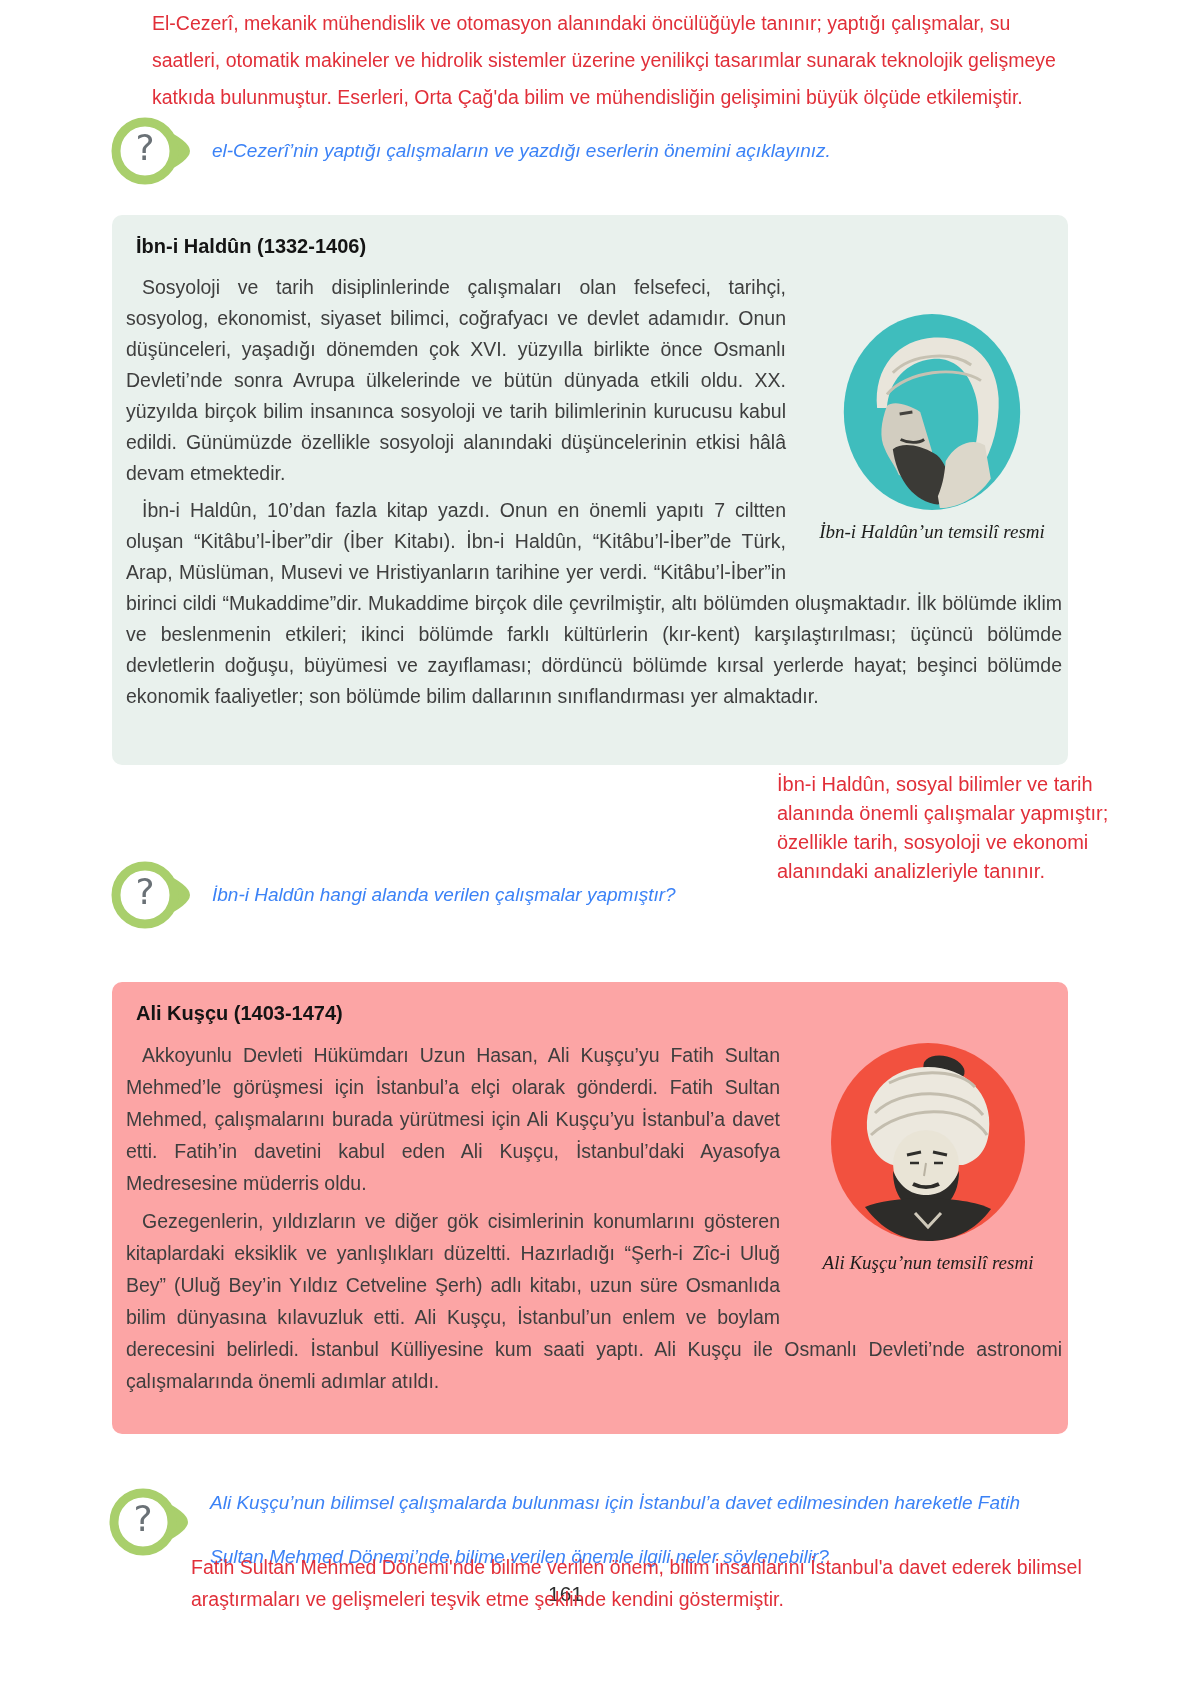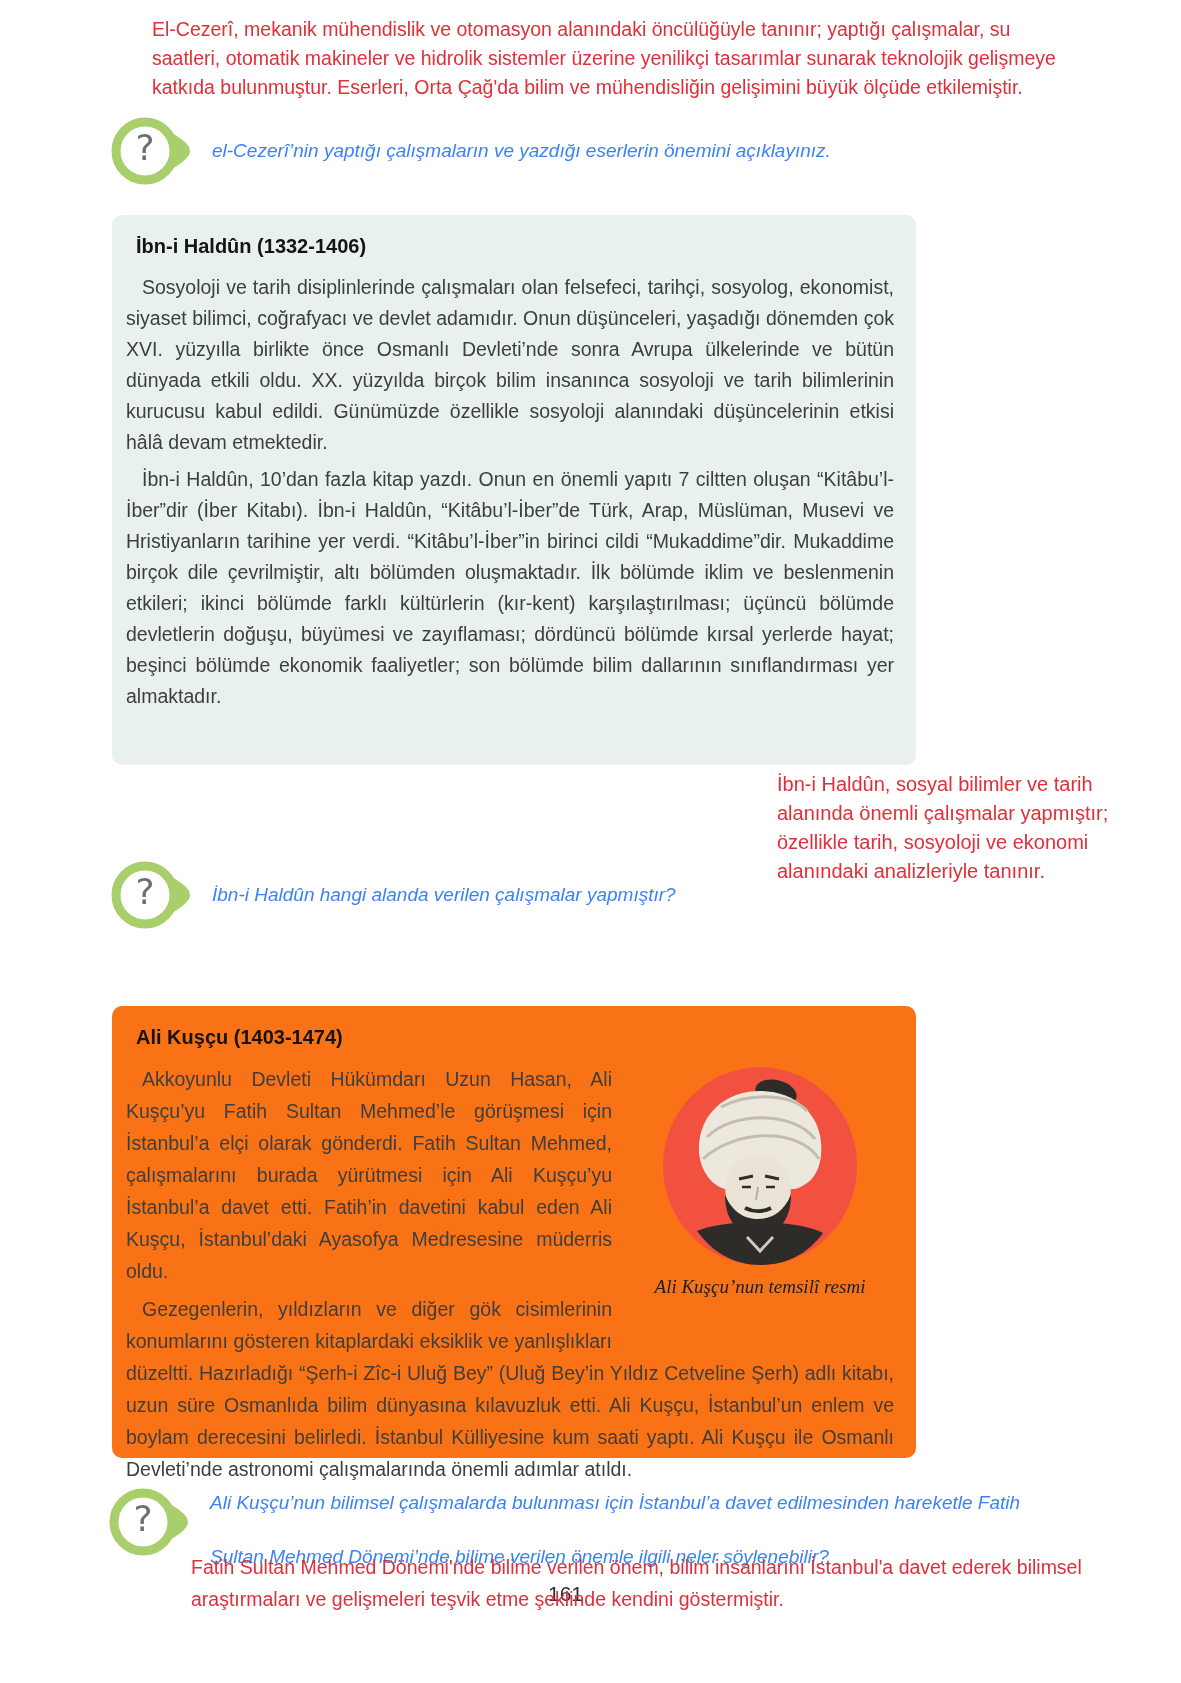--- a/index.html
+++ b/index.html
@@ -2,41 +2,41 @@
 <html lang="tr"><head>
 <meta charset="utf-8">
 <style>
   html,body { margin:0; padding:0; background:#ffffff; }
   .page {
     position:relative; width:1181px; height:1683px; background:#ffffff;
     font-family:"Liberation Sans", sans-serif; overflow:hidden;
   }
   .red-note { color:#e12f39; }
   .intro {
-    position:absolute; left:152px; top:15px; width:928px;
-    font-size:19.5px; line-height:29px; margin:0;
+    position:absolute; left:152px; top:5px; width:928px;
+    font-size:19.5px; line-height:37px; margin:0;
   }
   
   .qrow { position:absolute; display:flex; align-items:center; }
   .qicon { flex:0 0 auto; width:92px; height:80px; display:block; }
   .qtext {
     margin:0 0 0 14px; font-style:italic; font-size:19px; color:#3b82f6;
   }
   .q1 { left:106px; top:111px; width:980px; }
   .q2 { left:106px; top:855px; width:760px; }
   .q3 { left:104px; top:1476px; width:1000px; align-items:flex-start; }
   .q3 .qicon { margin-top:6px; }
   .q3 .qtext { line-height:54px; width:860px; margin-top:0; }
   
   .box {
-    position:absolute; left:112px; width:804px; box-sizing:border-box;
-    border-radius:10px; padding:16px 22px 12px 14px; color:#3e3e3e;
+    position:absolute; left:112px; width:956px; box-sizing:border-box;
+    border-radius:10px; padding:16px 6px 12px 14px; color:#3e3e3e;
   }
   .box-mint { top:215px; height:550px; background:#e9f1ed; }
-  .box-pink { top:982px; height:452px; background:#f97316;margin-top:24px; }
+  .box-pink { top:982px; height:452px; background:#fca5a5; }
   .box h3 {
     margin:4px 0 14px 10px; font-size:20px; color:#141414; font-weight:bold;
   }
   .box p.body {
     margin:0 0 6px 0; font-size:19.5px; line-height:31px;
     text-align:justify; text-indent:16px;
   }
   .box-pink p.body { line-height:32px; }
   .fig { float:right; text-align:center; }
   .fig-1 { width:260px; height:248px; margin:42px 0 0 16px; }
@@ -73,20 +73,36 @@
         <path d="M54 16 Q84 30 84 40 Q84 50 54 64 Z" fill="#a9cf6c"></path>
         <circle cx="39" cy="40" r="29" fill="#ffffff" stroke="#a9cf6c" stroke-width="9"></circle>
         <text x="39" y="49" text-anchor="middle" font-size="36" fill="#6a7176" font-family="DejaVu Sans, sans-serif">?</text>
       </svg>
     </span>
     <p class="qtext">el-Cezerî’nin yaptığı çalışmaların ve yazdığı eserlerin önemini açıklayınız.</p>
   </div>
 
   <section class="box box-mint">
     <h3>İbn-i Haldûn (1332-1406)</h3>
+    <figure class="fig fig-1">
+      <span class="oval">
+        <svg viewBox="0 0 180 200" width="178" height="196">
+          <ellipse cx="90" cy="100" rx="90" ry="100" fill="#3fbdbd"></ellipse>
+          <path d="M34 96 C30 54 56 26 92 24 C132 22 156 48 158 86 C159 112 152 138 140 158 L126 164 C138 132 140 102 134 82 C126 54 108 44 90 46 C64 49 46 68 44 96 Z" fill="#e9e5db"></path>
+          <path d="M50 60 C70 40 110 38 130 52" fill="none" stroke="#c6c1b2" stroke-width="3"></path>
+          <path d="M44 82 C64 58 116 52 140 68" fill="none" stroke="#c6c1b2" stroke-width="3"></path>
+          <path d="M44 94 C38 110 36 126 42 138 C46 148 52 154 56 164 L84 178 L90 140 L78 100 C66 92 50 88 44 94 Z" fill="#d2cdc0"></path>
+          <path d="M57 102 L70 100" stroke="#44423e" stroke-width="3" fill="none"></path>
+          <path d="M58 128 C66 132 76 132 82 128" stroke="#3b3a36" stroke-width="3" fill="none"></path>
+          <path d="M50 138 C54 166 68 188 92 194 C104 196 110 188 108 172 C106 158 100 146 92 142 C78 134 60 130 50 138 Z" fill="#3b3a36"></path>
+          <path d="M104 150 C114 132 132 126 144 134 L150 168 C136 188 116 198 98 198 L96 186 C102 172 103 160 104 150 Z" fill="#dcd7ca"></path>
+        </svg>
+      </span>
+      <figcaption class="caption">İbn-i Haldûn’un temsilî resmi</figcaption>
+    </figure>
     <p class="body">Sosyoloji ve tarih disiplinlerinde çalışmaları olan felsefeci, tarihçi, sosyolog, ekonomist, siyaset bilimci, coğrafyacı ve devlet adamıdır. Onun düşünceleri, yaşadığı dönemden çok XVI. yüzyılla birlikte önce Osmanlı Devleti’nde sonra Avrupa ülkelerinde ve bütün dünyada etkili oldu. XX. yüzyılda birçok bilim insanınca sosyoloji ve tarih bilimlerinin kurucusu kabul edildi. Günümüzde özellikle sosyoloji alanındaki düşüncelerinin etkisi hâlâ devam etmektedir.</p>
     <p class="body">İbn-i Haldûn, 10’dan fazla kitap yazdı. Onun en önemli yapıtı 7 ciltten oluşan “Kitâbu’l-İber”dir (İber Kitabı). İbn-i Haldûn, “Kitâbu’l-İber”de Türk, Arap, Müslüman, Musevi ve Hristiyanların tarihine yer verdi. “Kitâbu’l-İber”in birinci cildi “Mukaddime”dir. Mukaddime birçok dile çevrilmiştir, altı bölümden oluşmaktadır. İlk bölümde iklim ve beslenmenin etkileri; ikinci bölümde farklı kültürlerin (kır-kent) karşılaştırılması; üçüncü bölümde devletlerin doğuşu, büyümesi ve zayıflaması; dördüncü bölümde kırsal yerlerde hayat; beşinci bölümde ekonomik faaliyetler; son bölümde bilim dallarının sınıflandırması yer almaktadır.</p>
   </section>
 
   <div class="qrow q2">
     <span class="qicon">
       <svg viewBox="0 0 92 80" width="92" height="80">
         <path d="M54 16 Q84 30 84 40 Q84 50 54 64 Z" fill="#a9cf6c"></path>
         <circle cx="39" cy="40" r="29" fill="#ffffff" stroke="#a9cf6c" stroke-width="9"></circle>
         <text x="39" y="49" text-anchor="middle" font-size="36" fill="#6a7176" font-family="DejaVu Sans, sans-serif">?</text>

